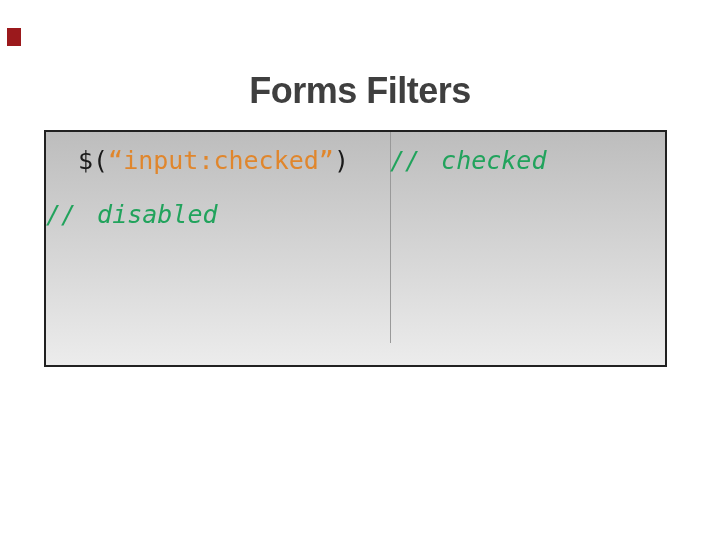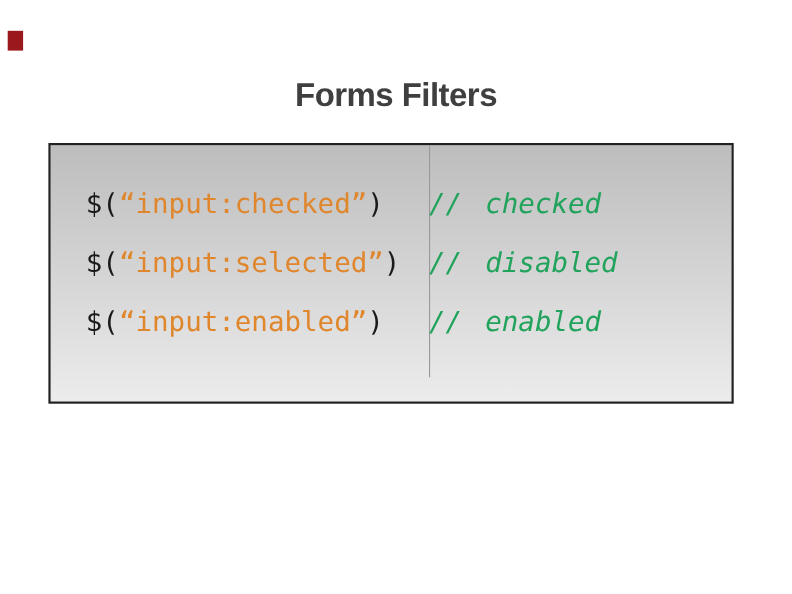--- a/index.html
+++ b/index.html
@@ -21,21 +21,21 @@
     width: 14px;
     height: 18px;
     background: var(--corner-color, #9b191c);
   }
   .slide-title {
     position: absolute;
     top: 70px;
     left: 0;
     width: 100%;
     text-align: center;
-    font-size: 30px;
+    font-size: 36px;
     font-weight: 700;
     letter-spacing: -0.5px;
     color: var(--title-color, #3f3f3f);
     font-family: "Liberation Sans", sans-serif;
   }
   .code-box {
     position: absolute;
     left: 44px;
     top: 130px;
     width: 619px;
@@ -54,21 +54,21 @@
   }
   .rows {
     position: absolute;
     left: 0;
     top: 14px;
     width: 100%;
   }
   .row {
     height: 53.5px;
     display: flex;
-    align-items: flex-end;
+    align-items: flex-start;
     font-family: "DejaVu Sans Mono", "Liberation Mono", monospace;
     font-size: 25px;
     white-space: pre;
   }
   .code-cell {
     width: 312px;
     padding-left: 32px;
     flex: none;
   }
   .comment-cell {
@@ -98,26 +98,21 @@
 <div class="code-box">
   <div class="divider"></div>
   <div class="rows">
 
     <div class="row">
       <div class="code-cell"><span class="punct">$(</span><span class="str">“input:checked”</span><span class="punct">)</span></div>
       <div class="comment-cell"><span class="cmt">//</span><span class="cmt-word">checked</span></div>
     </div>
 
     <div class="row">
-      <div class="code-cell"><span class="punct">$(</span><span class="str">“input:selected”</span><span class="punct">)</span></div>
       <div class="comment-cell"><span class="cmt">//</span><span class="cmt-word">disabled</span></div>
     </div>
 
-    <div class="row">
-      <div class="code-cell"><span class="punct">$(</span><span class="str">“input:enabled”</span><span class="punct">)</span></div>
-      <div class="comment-cell"><span class="cmt">//</span><span class="cmt-word">enabled</span></div>
-    </div>
 
     <div class="row">
     </div>
 
   </div>
 </div>
 
 </body></html>

